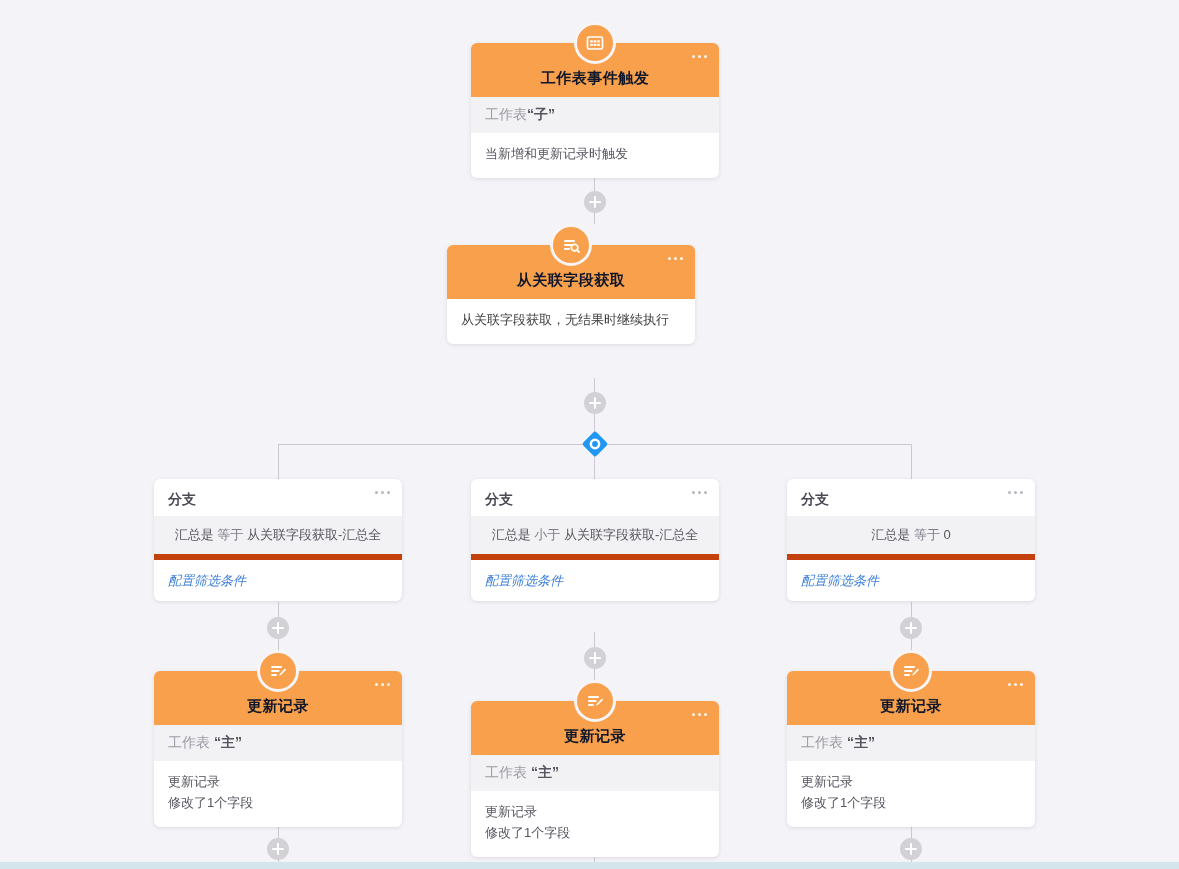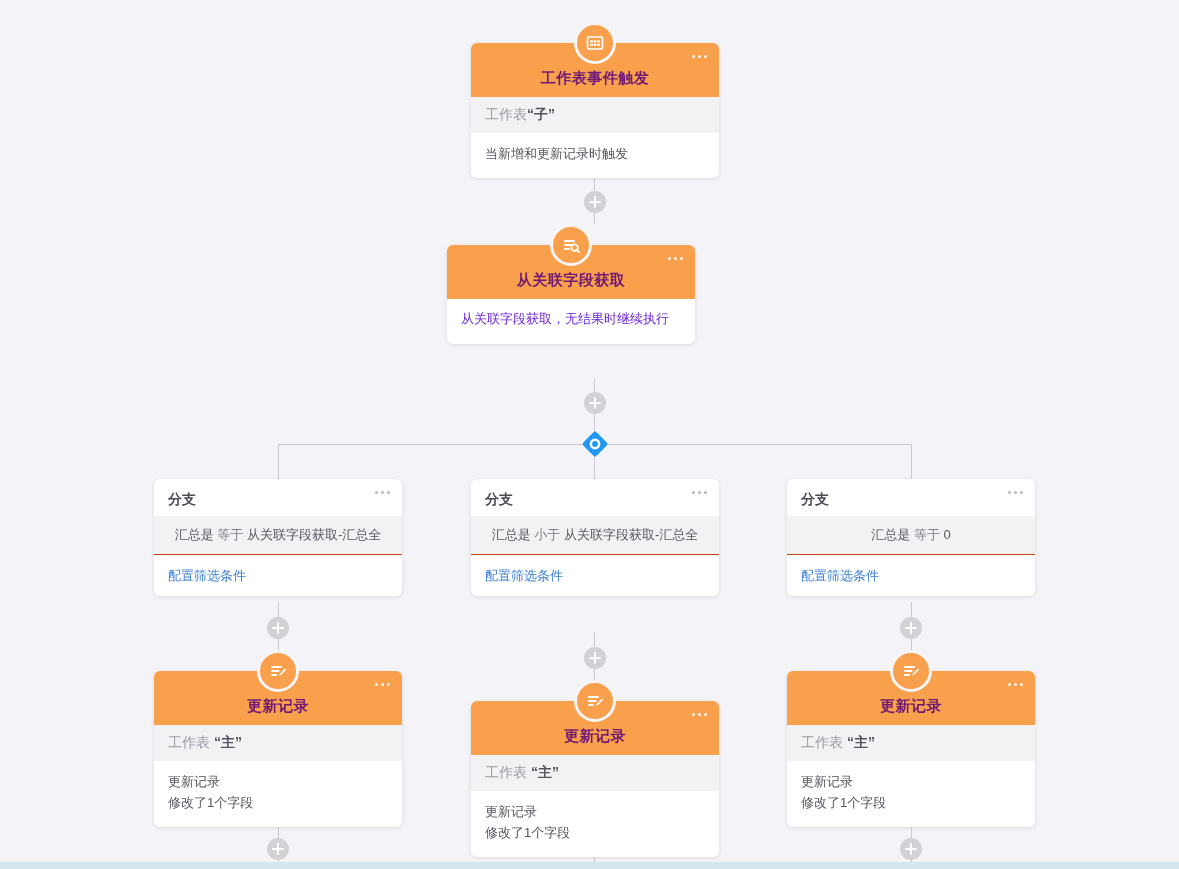--- a/index.html
+++ b/index.html
@@ -71,21 +71,21 @@
     position: relative;
     height: 54px;
     background: #f8a04b;
     border-radius: 6px 6px 0 0;
     display: flex;
     align-items: flex-end;
     justify-content: center;
     padding-bottom: 9px;
   }
   .node-title {
-    color: #701a75;
+    color: #0f172a;
     font-size: 15px;
     font-weight: bold;
     letter-spacing: 0.5px;
   }
   .node-icon {
     position: absolute;
     top: -21px;
     left: 50%;
     margin-left: -21px;
     width: 42px;
@@ -121,21 +121,21 @@
     font-size: 14px;
     color: #9a9aa3;
   }
   .node-field b { color: #555560; font-weight: bold; }
   .node-body {
     padding: 10px 14px 14px 14px;
     font-size: 13px;
     color: #55555f;
     line-height: 21px;
   }
-  .node-body .muted { color: #6d28d9; font-family: Liberation Mono, monospace; }
+  .node-body .muted { color: #404040; }
 
   
   .bnode {
     position: absolute;
     width: 248px;
     background: #ffffff;
     border-radius: 6px;
     box-shadow: 0 1px 4px rgba(0,0,0,0.10);
     z-index: 3;
   }
@@ -155,22 +155,23 @@
   }
   .cond-row {
     font-size: 13px;
     color: #55555f;
     line-height: 22px;
     white-space: nowrap;
     overflow: hidden;
   }
   .cond-row .op { color: #7e7e8a; }
   .bnode-foot {
-    border-top: 1px solid #c2410c;
+    border-top: 6px solid #c2410c;
     padding: 11px 14px;
+    font-style: italic;
   }
   .link {
     font-size: 13px;
     color: #3d7fd6;
     cursor: pointer;
   }
 
   
   #bottom-strip {
     position: absolute;

